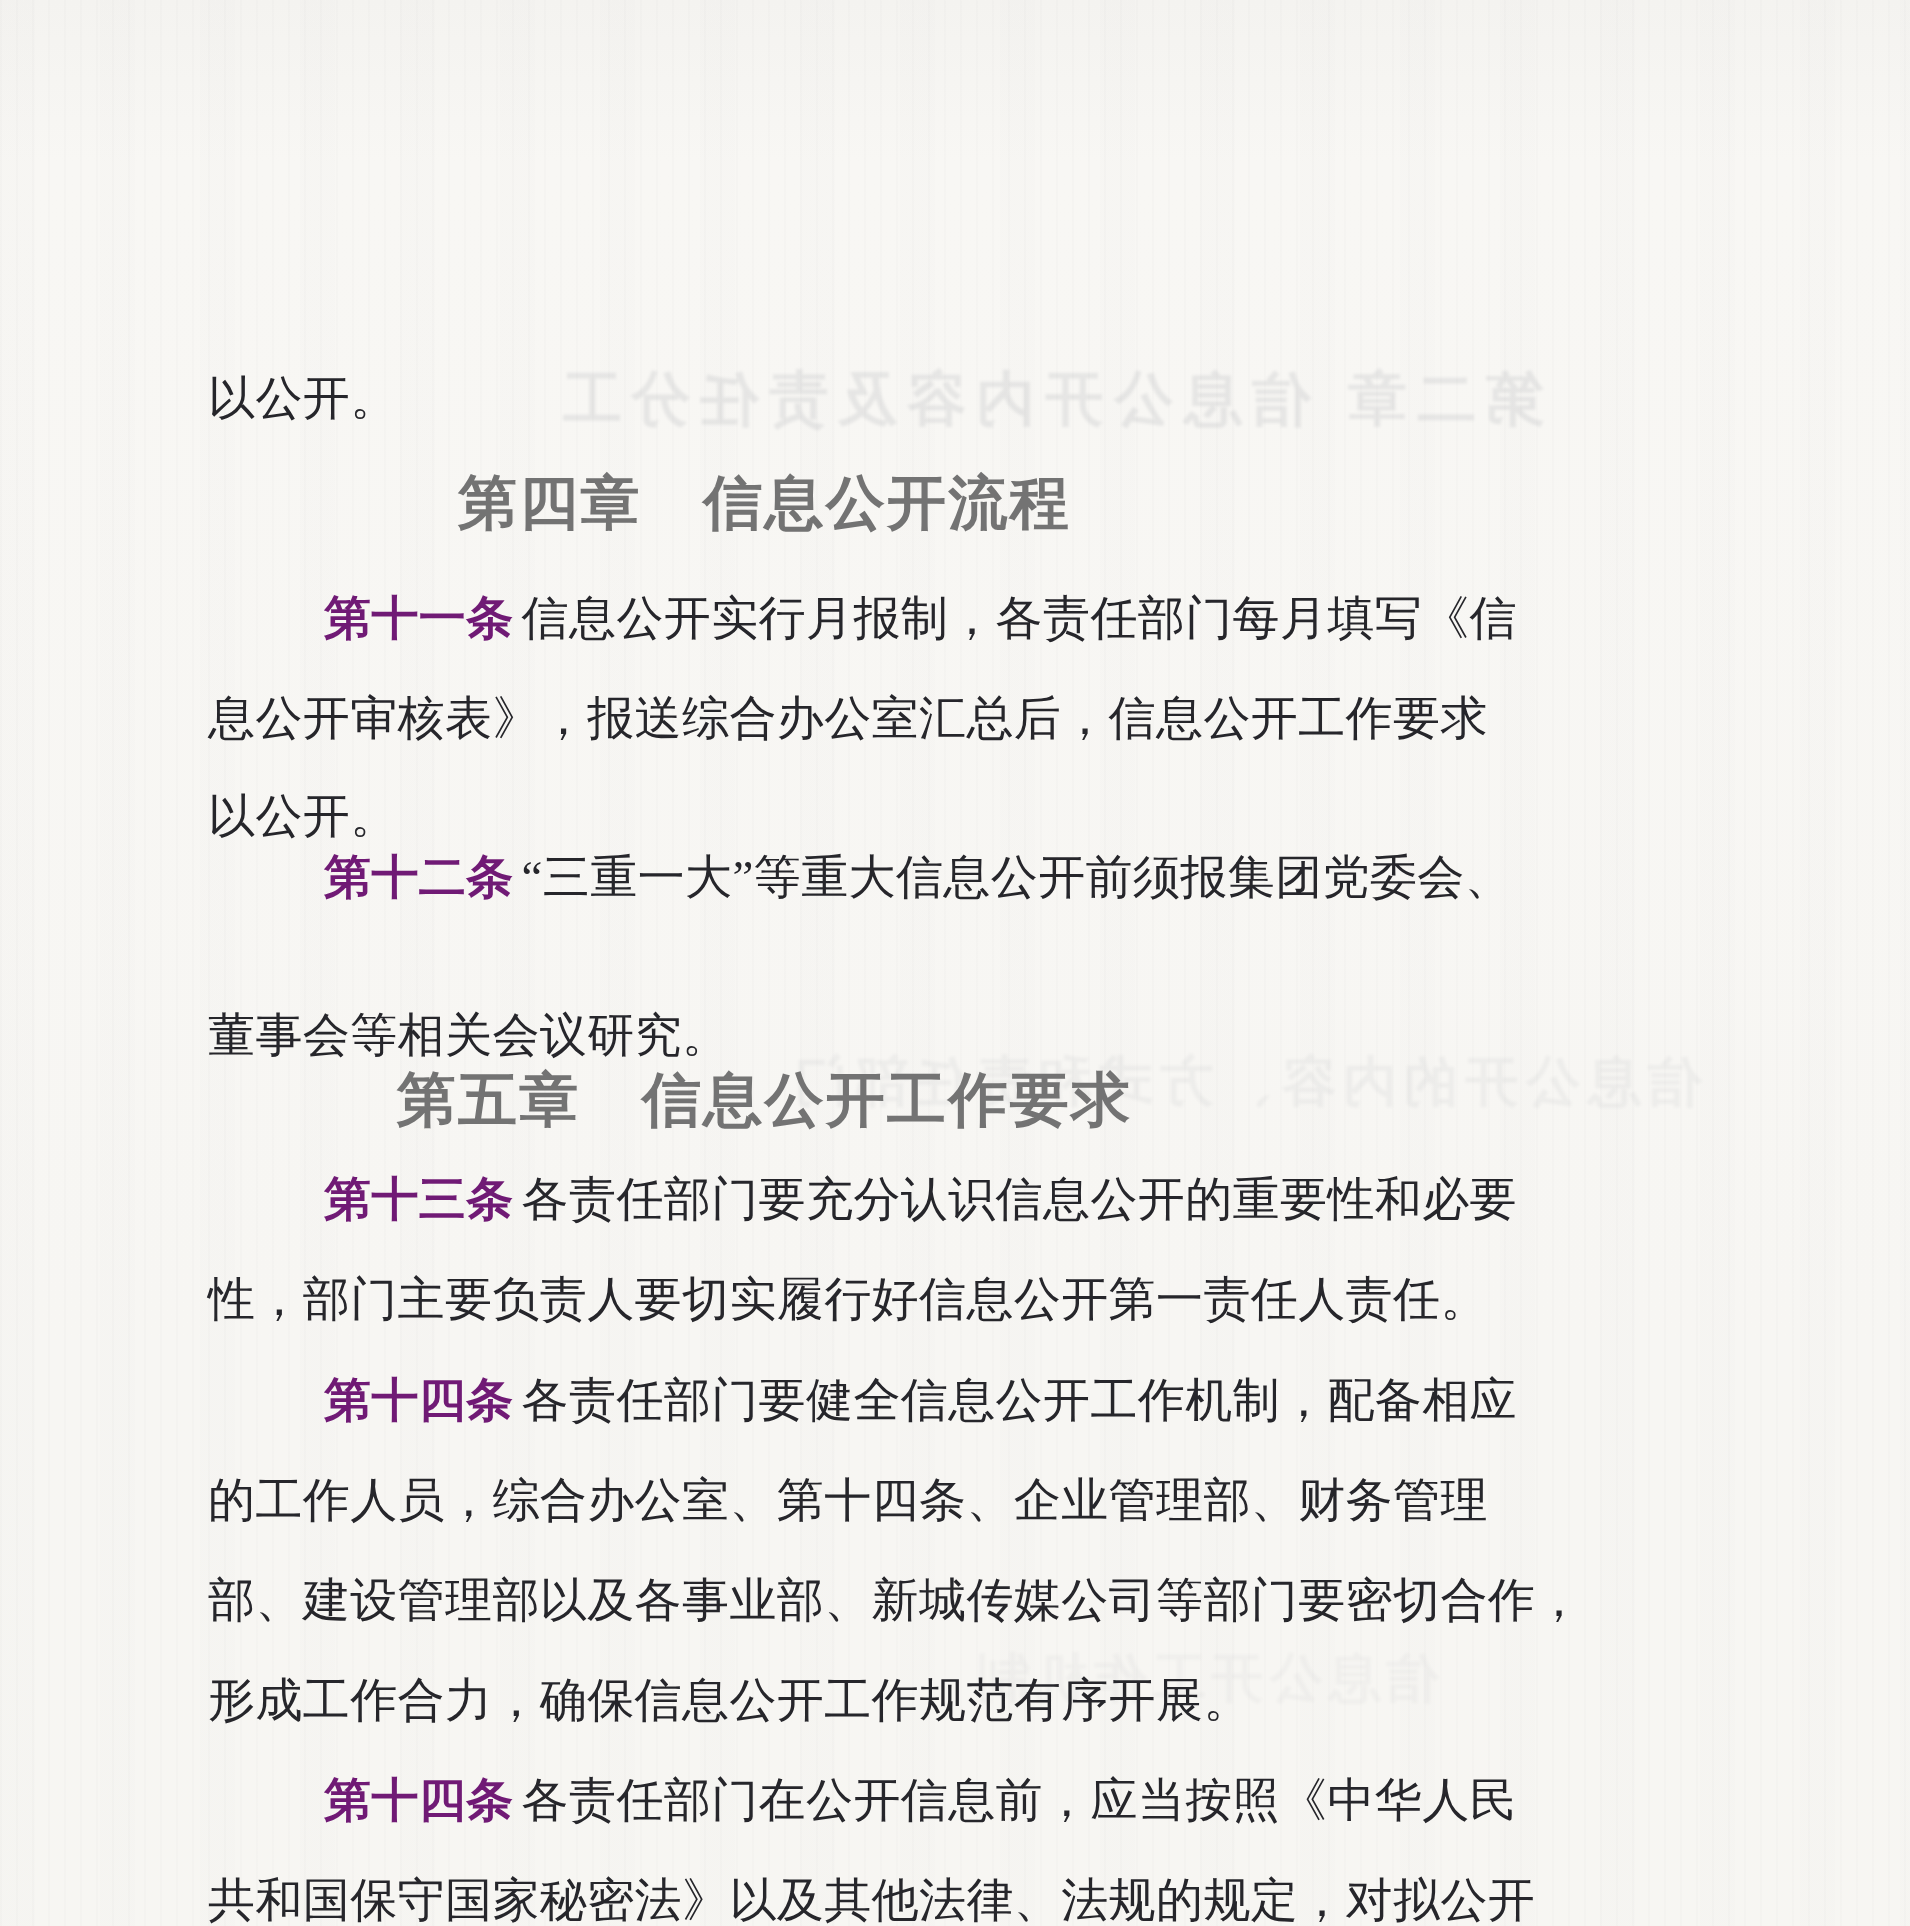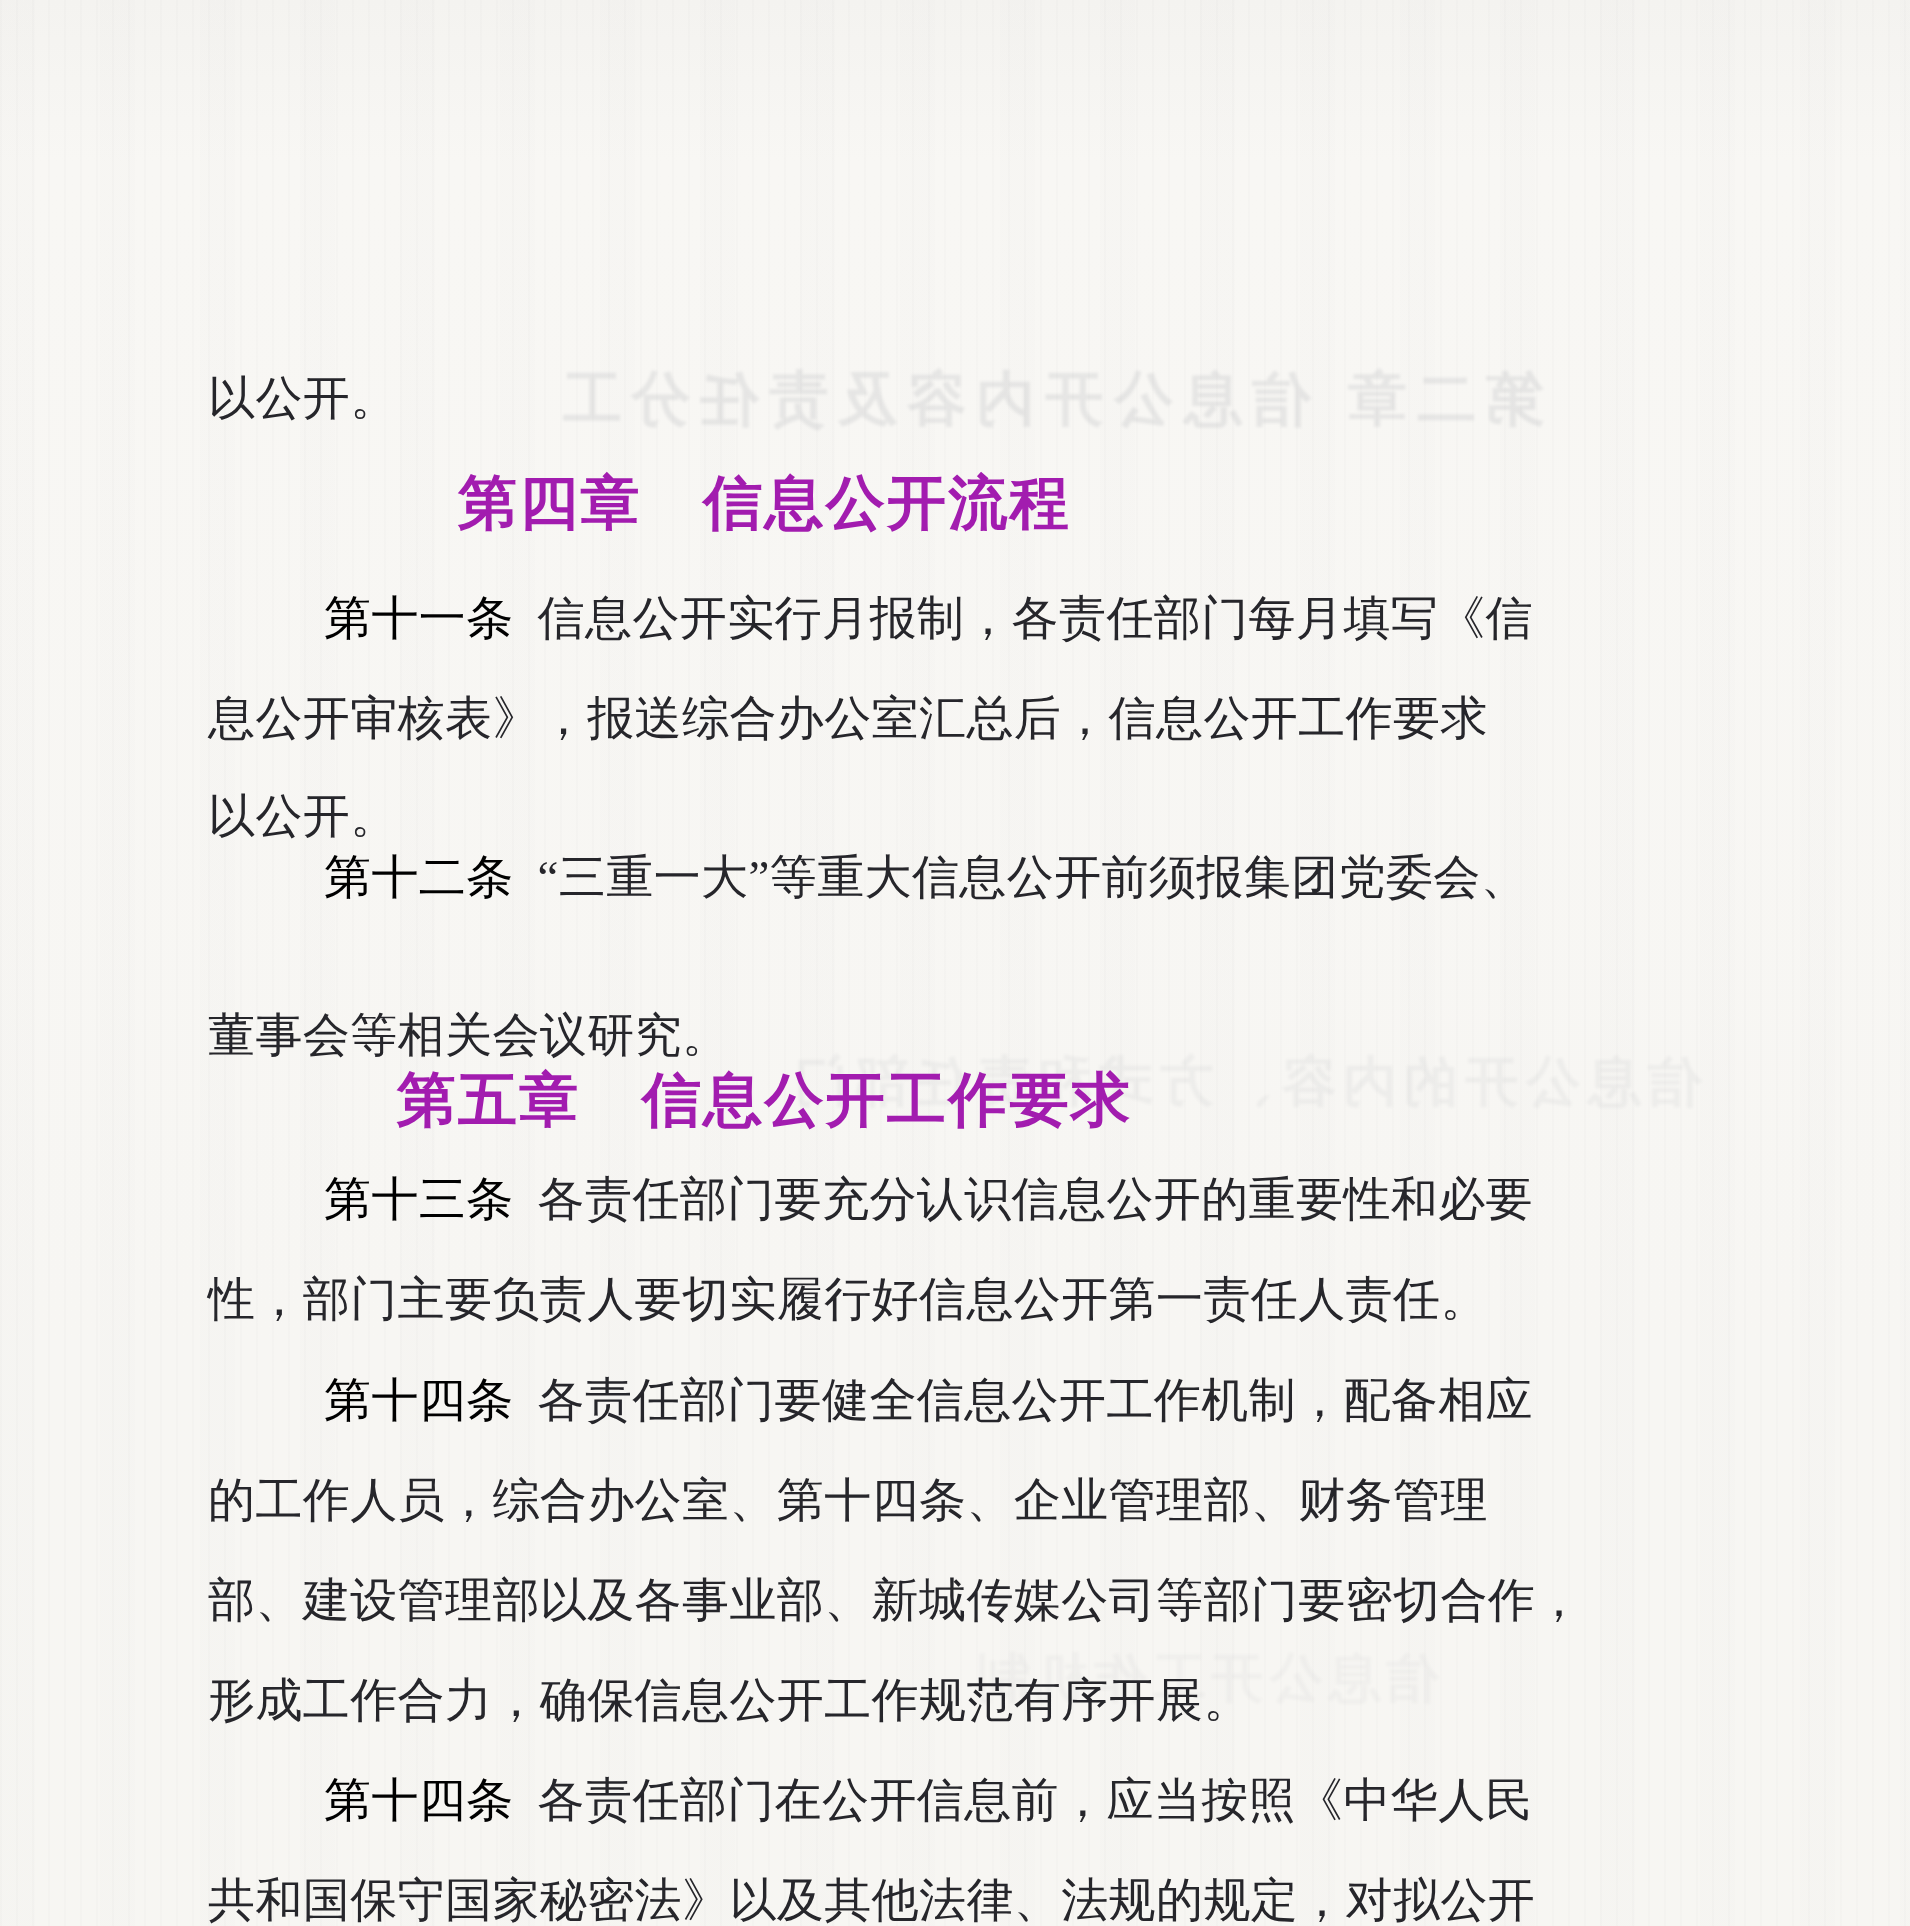--- a/index.html
+++ b/index.html
@@ -33,32 +33,32 @@
     position: absolute;
     left: 208px;
     width: 1495px;
     font-size: 47px;
     line-height: 65px;
     white-space: nowrap;
     letter-spacing: 0.4px;
   }
   .indent { text-indent: 116px; }
   .term {
-    font-weight: 400;
-    margin-right: 24px;
-    color: #000000;
+    font-weight: 700;
+    margin-right: 8px;
+    color: #701a75;
   }
   .heading {
     left: 0;
     width: 1529px;
     text-align: center;
     font-family: "Liberation Sans", "DejaVu Sans", sans-serif;
     font-weight: 700;
     font-size: 59px;
-    color: #a21caf;
+    color: #737373;
     letter-spacing: 2.3px;
     text-indent: 0;
   }
   
   .ghost {
     position: absolute;
     font-family: "Liberation Sans", "DejaVu Sans", sans-serif;
     font-weight: 700;
     white-space: nowrap;
     color: #4e5462;

